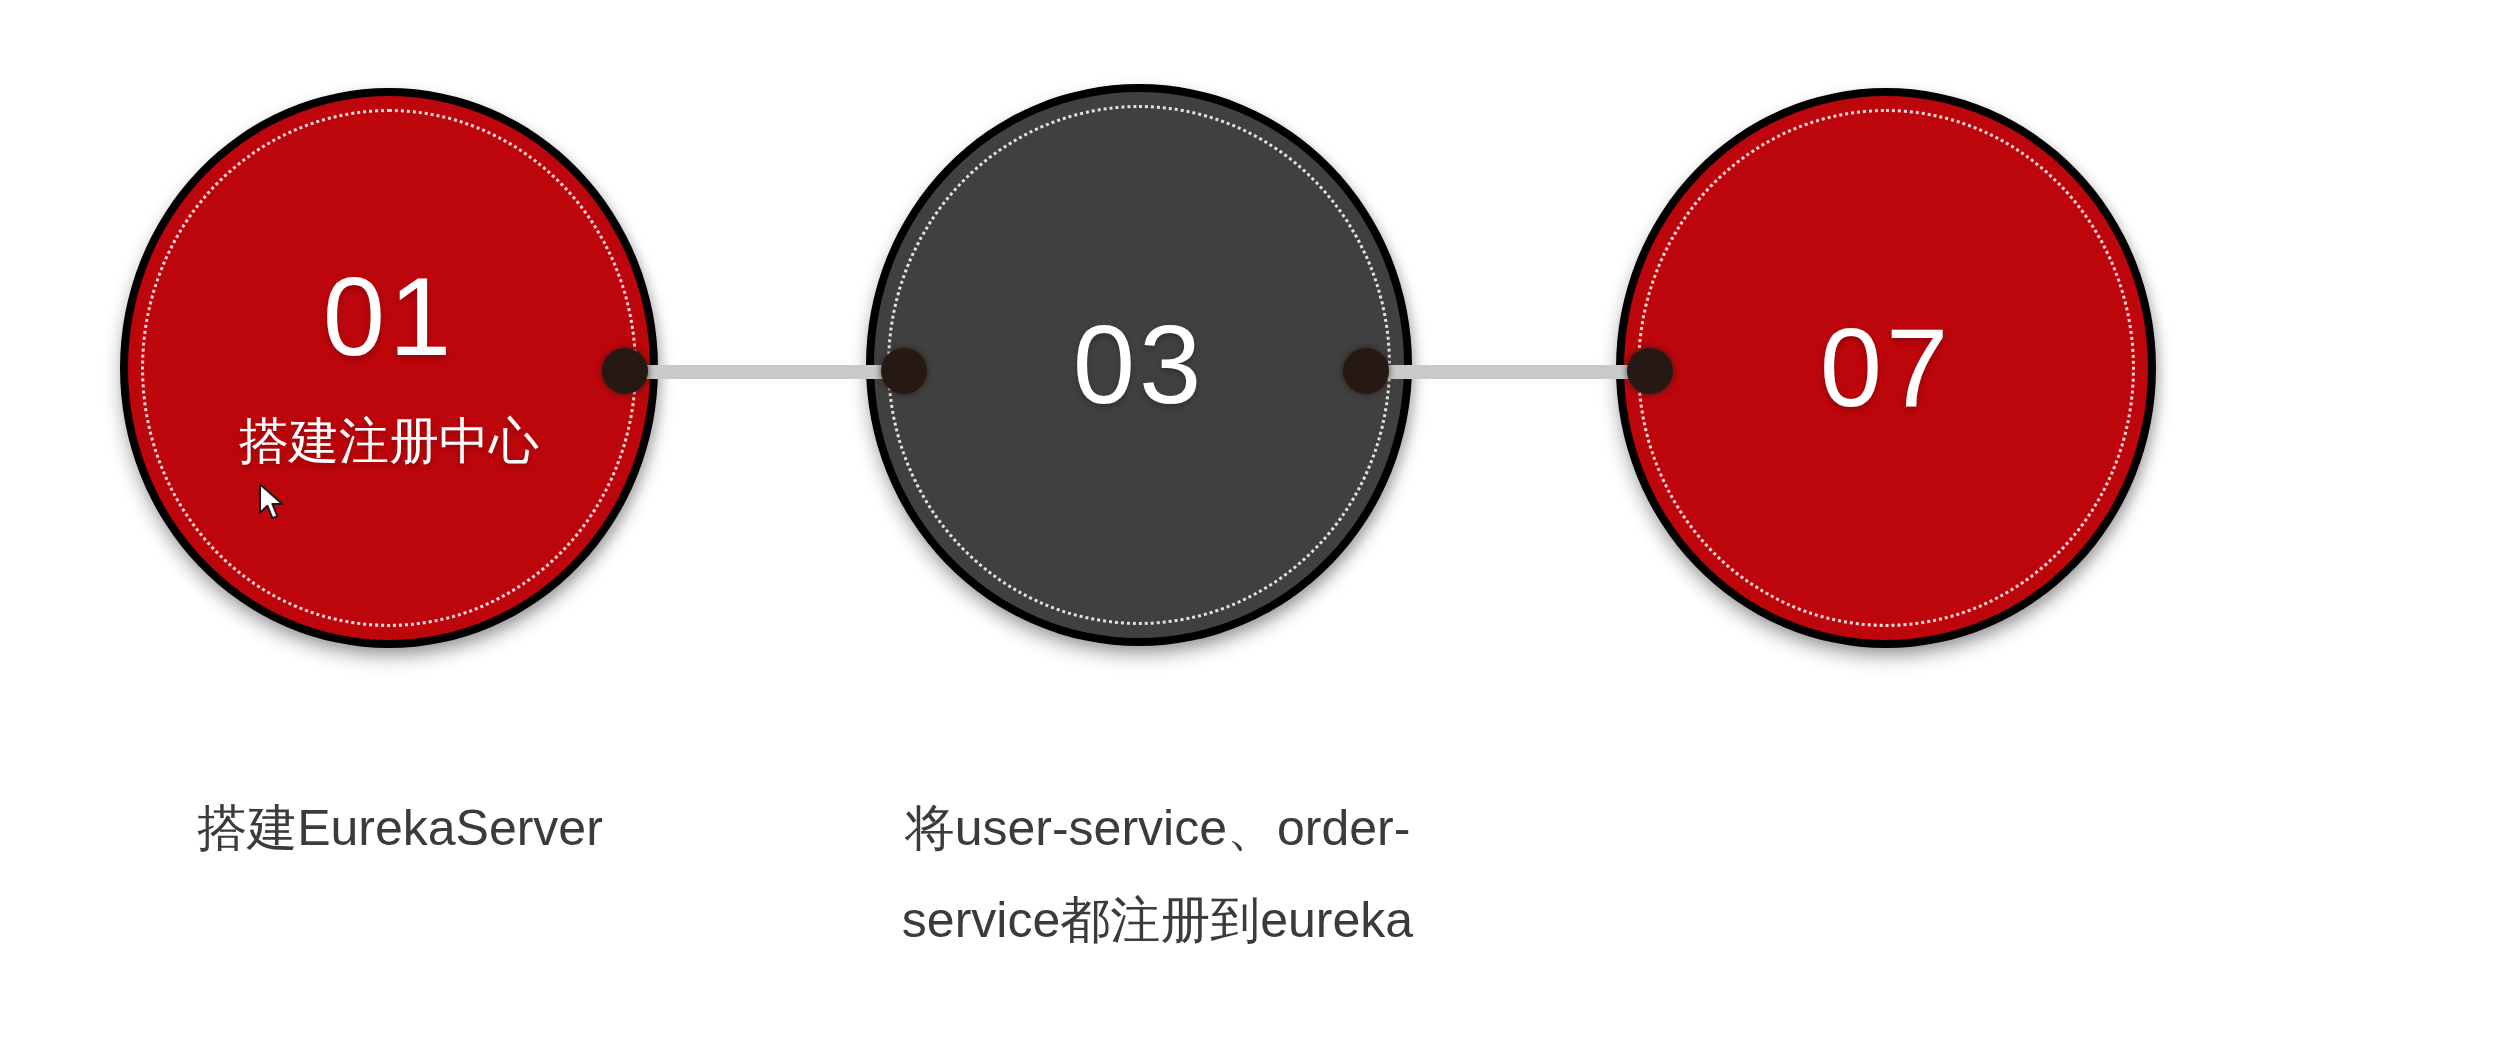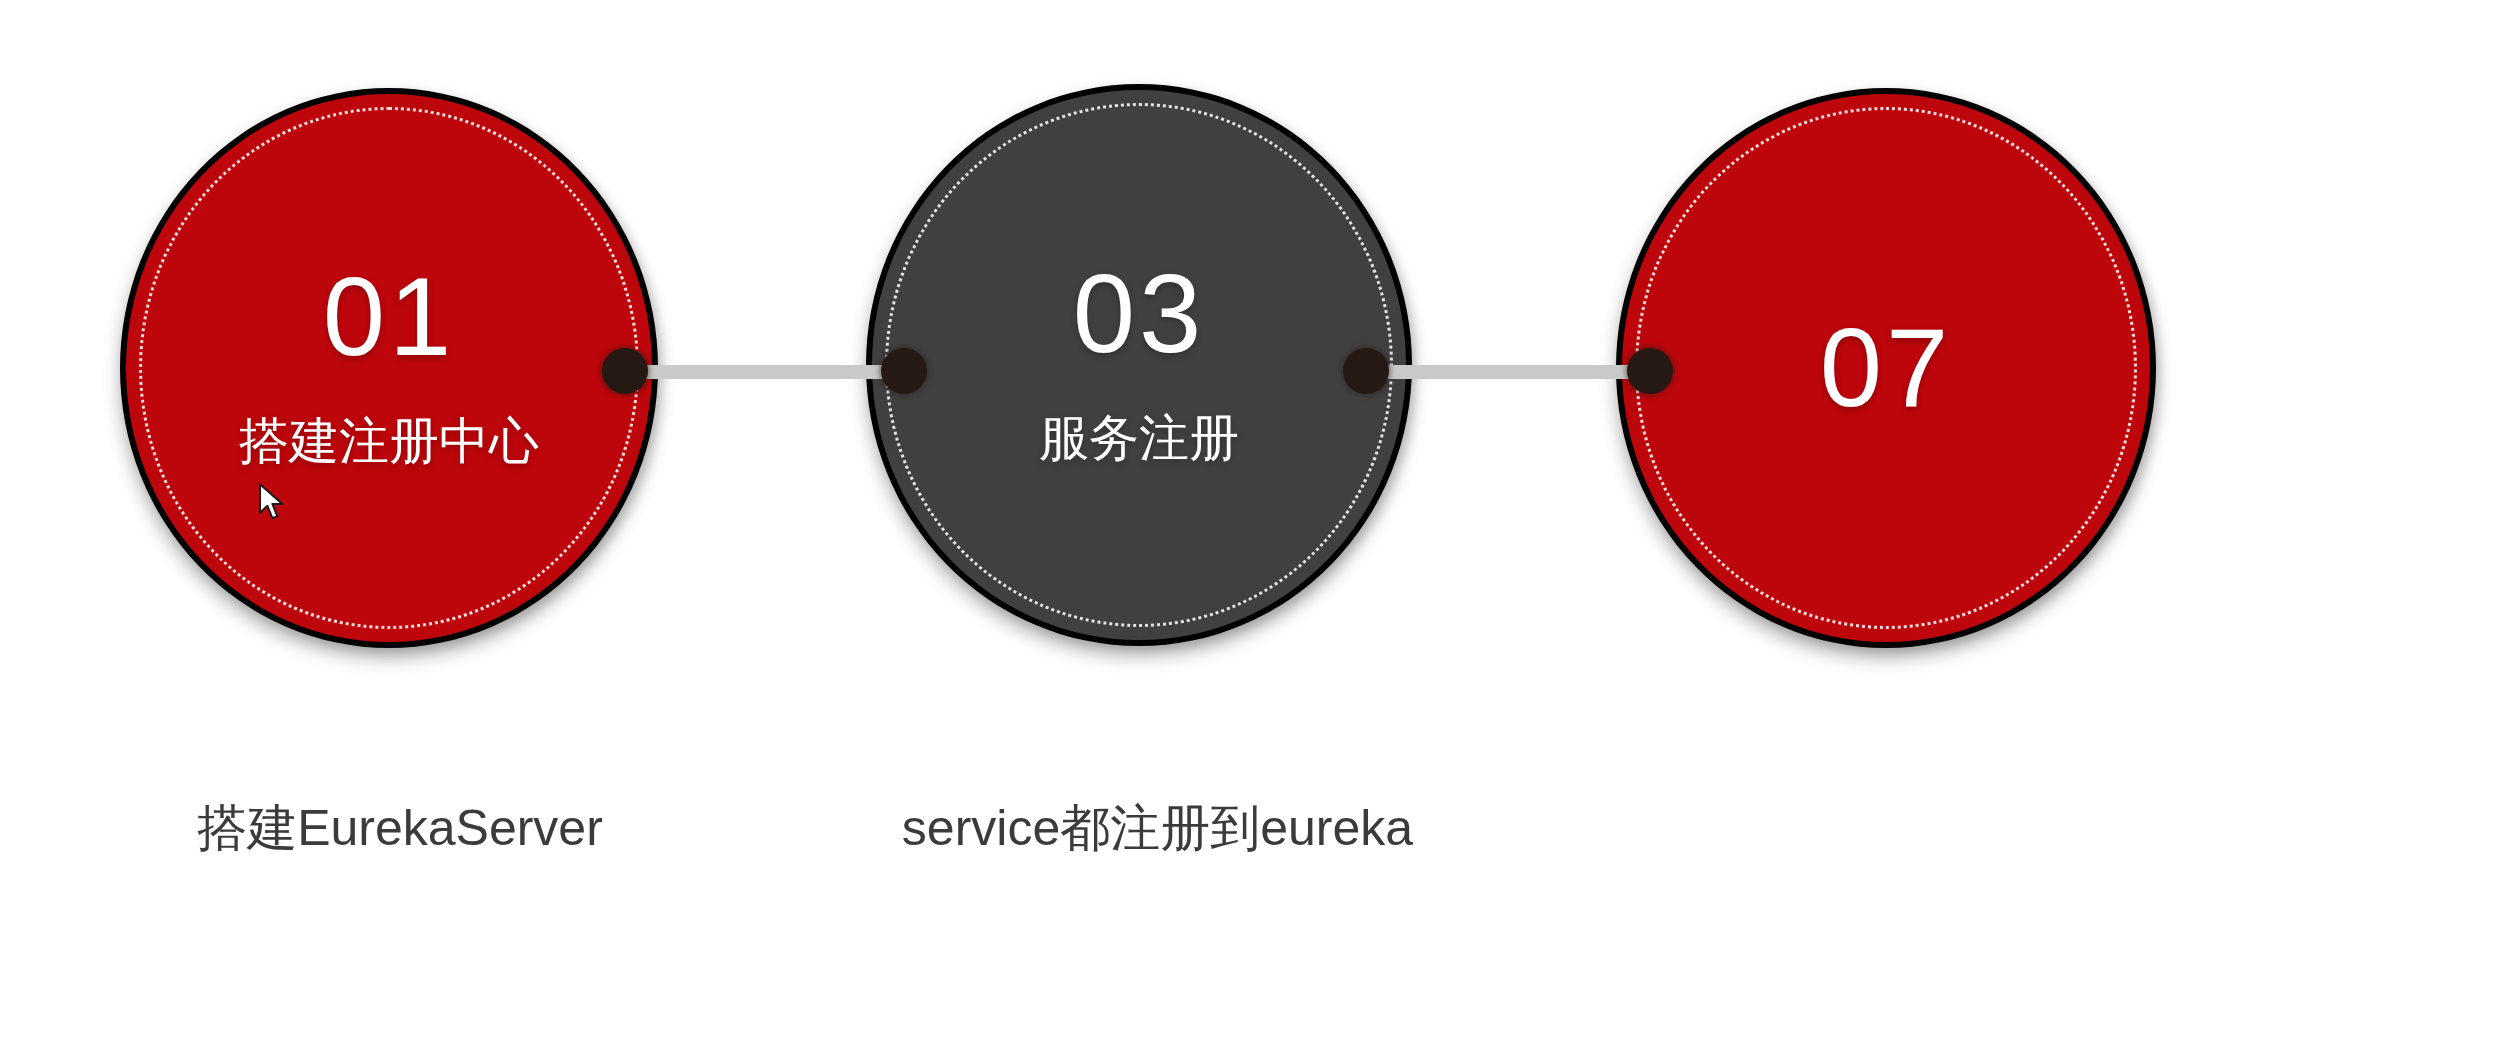--- a/index.html
+++ b/index.html
@@ -15,21 +15,21 @@
   html,body{background:var(--background);}
   body{
     font-family:"Liberation Sans","DejaVu Sans",sans-serif;
     width:2499px;height:1056px;overflow:hidden;position:relative;
   }
   .stage{position:absolute;inset:0;background:var(--background);}
 
   
   .circle{
     position:absolute;border-radius:50%;
-    border:6px solid #000000;
+    border:8px solid #000000;
     box-shadow:0 10px 18px rgba(0,0,0,0.30), 4px 4px 10px rgba(0,0,0,0.12);
     display:flex;flex-direction:column;align-items:center;justify-content:center;
     gap:34px;color:var(--circle_text);text-align:center;
   }
   .circle.red{background:var(--red);}
   .circle.dark{background:var(--dark);}
   .circle .ring{
     position:absolute;inset:13px;border-radius:50%;
     border:3px dotted rgba(255,255,255,0.85);
     pointer-events:none;
@@ -69,40 +69,40 @@
 
   <div class="circle red" style="left:120px;top:88px;width:538px;height:560px">
     <div class="ring"></div>
     <div class="num">01</div>
     <div class="label">搭建注册中心</div>
   </div>
 
   <div class="circle dark" style="left:866px;top:84px;width:546px;height:562px">
     <div class="ring"></div>
     <div class="num">03</div>
-    <div class="label">服务注册</div>
   </div>
 
   <div class="circle red" style="left:1616px;top:88px;width:540px;height:560px">
     <div class="ring"></div>
     <div class="num">07</div>
   </div>
 
   <div class="connector" style="left:623px;width:281px"></div>
   <div class="connector" style="left:1366px;width:284px"></div>
 
   <div class="dot" style="left:602px"></div>
   <div class="dot" style="left:881px"></div>
   <div class="dot" style="left:1343px"></div>
   <div class="dot" style="left:1627px"></div>
 
   <div class="desc" style="left:130px;width:540px">
     <div>搭建EurekaServer</div>
   </div>
   <div class="desc" style="left:875px;width:565px">
+    <div>将user-service、order-</div>
     <div>service都注册到eureka</div>
   </div>
 
   <svg class="cursor" viewBox="0 0 24 34" style="left: 258px; top: 483px;">
     <polygon points="1.5,1 1.5,24 7.5,18.5 11.5,28.5 15.5,26.8 11.5,17 19.5,17" fill="#ffffff" stroke="#1a1a1a" stroke-width="1.6" stroke-linejoin="round"></polygon>
   </svg>
 
 </div>
 
 </body></html>

